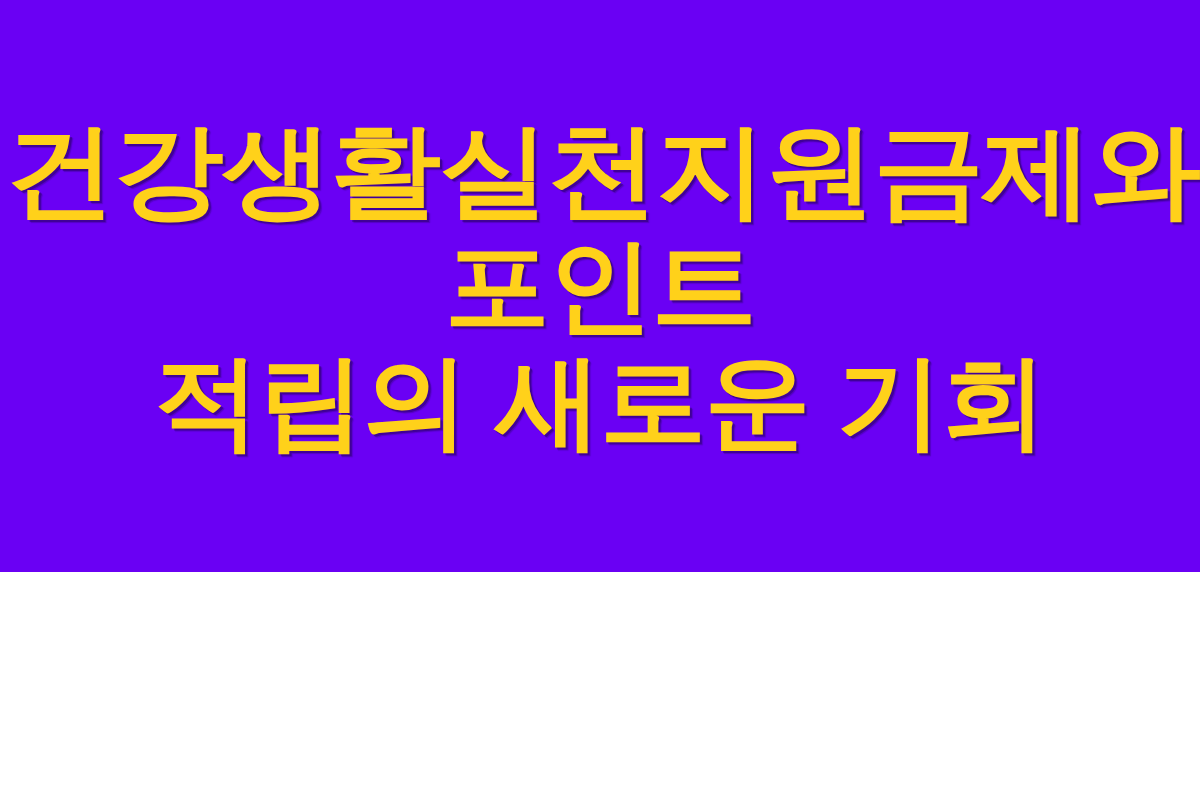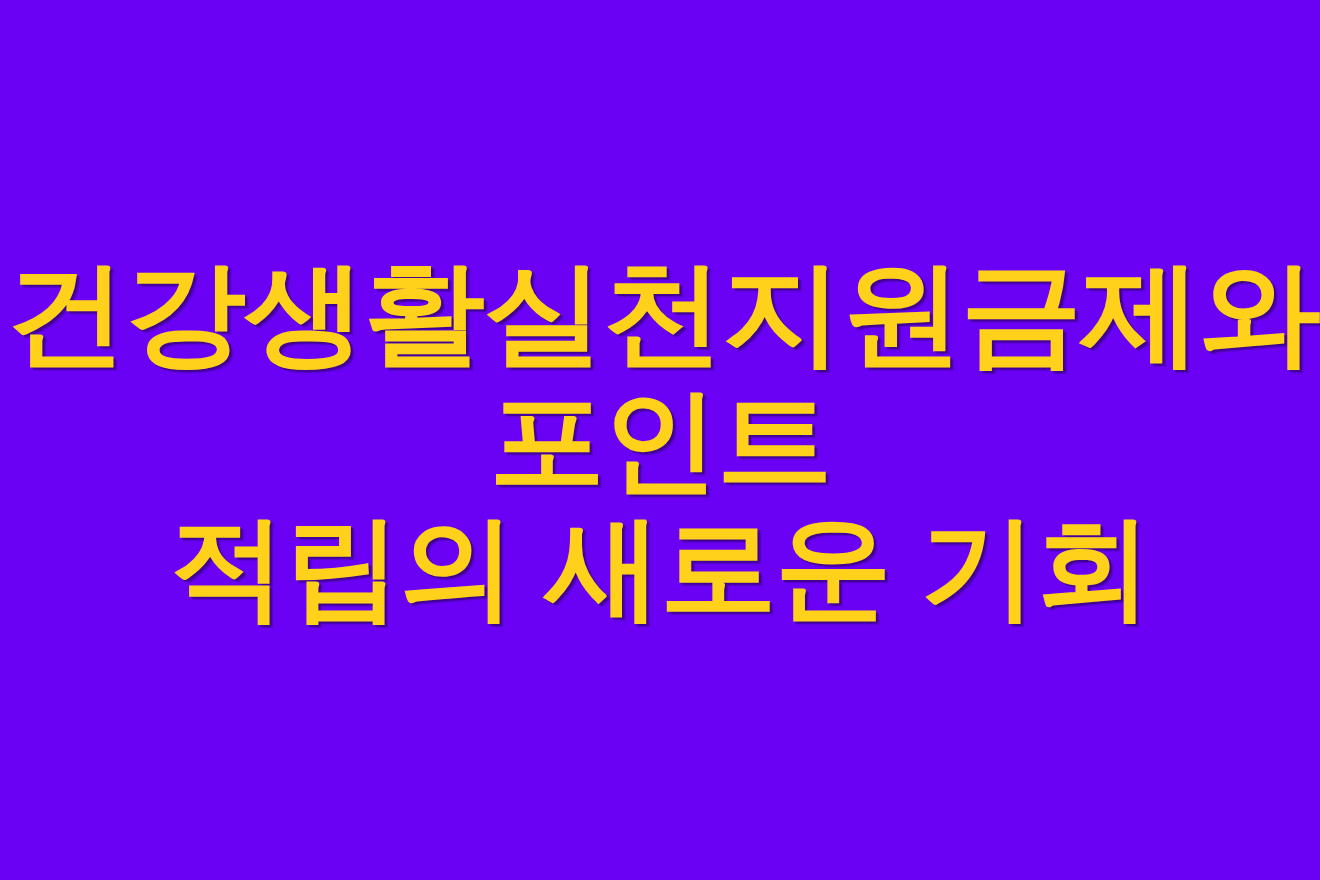--- a/index.html
+++ b/index.html
@@ -12,21 +12,21 @@
     width: 1200px;
     height: 800px;
     overflow: hidden;
     font-family: "Liberation Sans", "DejaVu Sans", sans-serif;
   }
 
   
   #banner {
     position: relative;
     width: 1200px;
-    height: 800px;
+    height: 572px;
     box-sizing: border-box;
     display: flex;
     align-items: center;
     justify-content: center;
     background: #6A00F4;
     overflow: hidden;
   }
 
   
   #headline {

